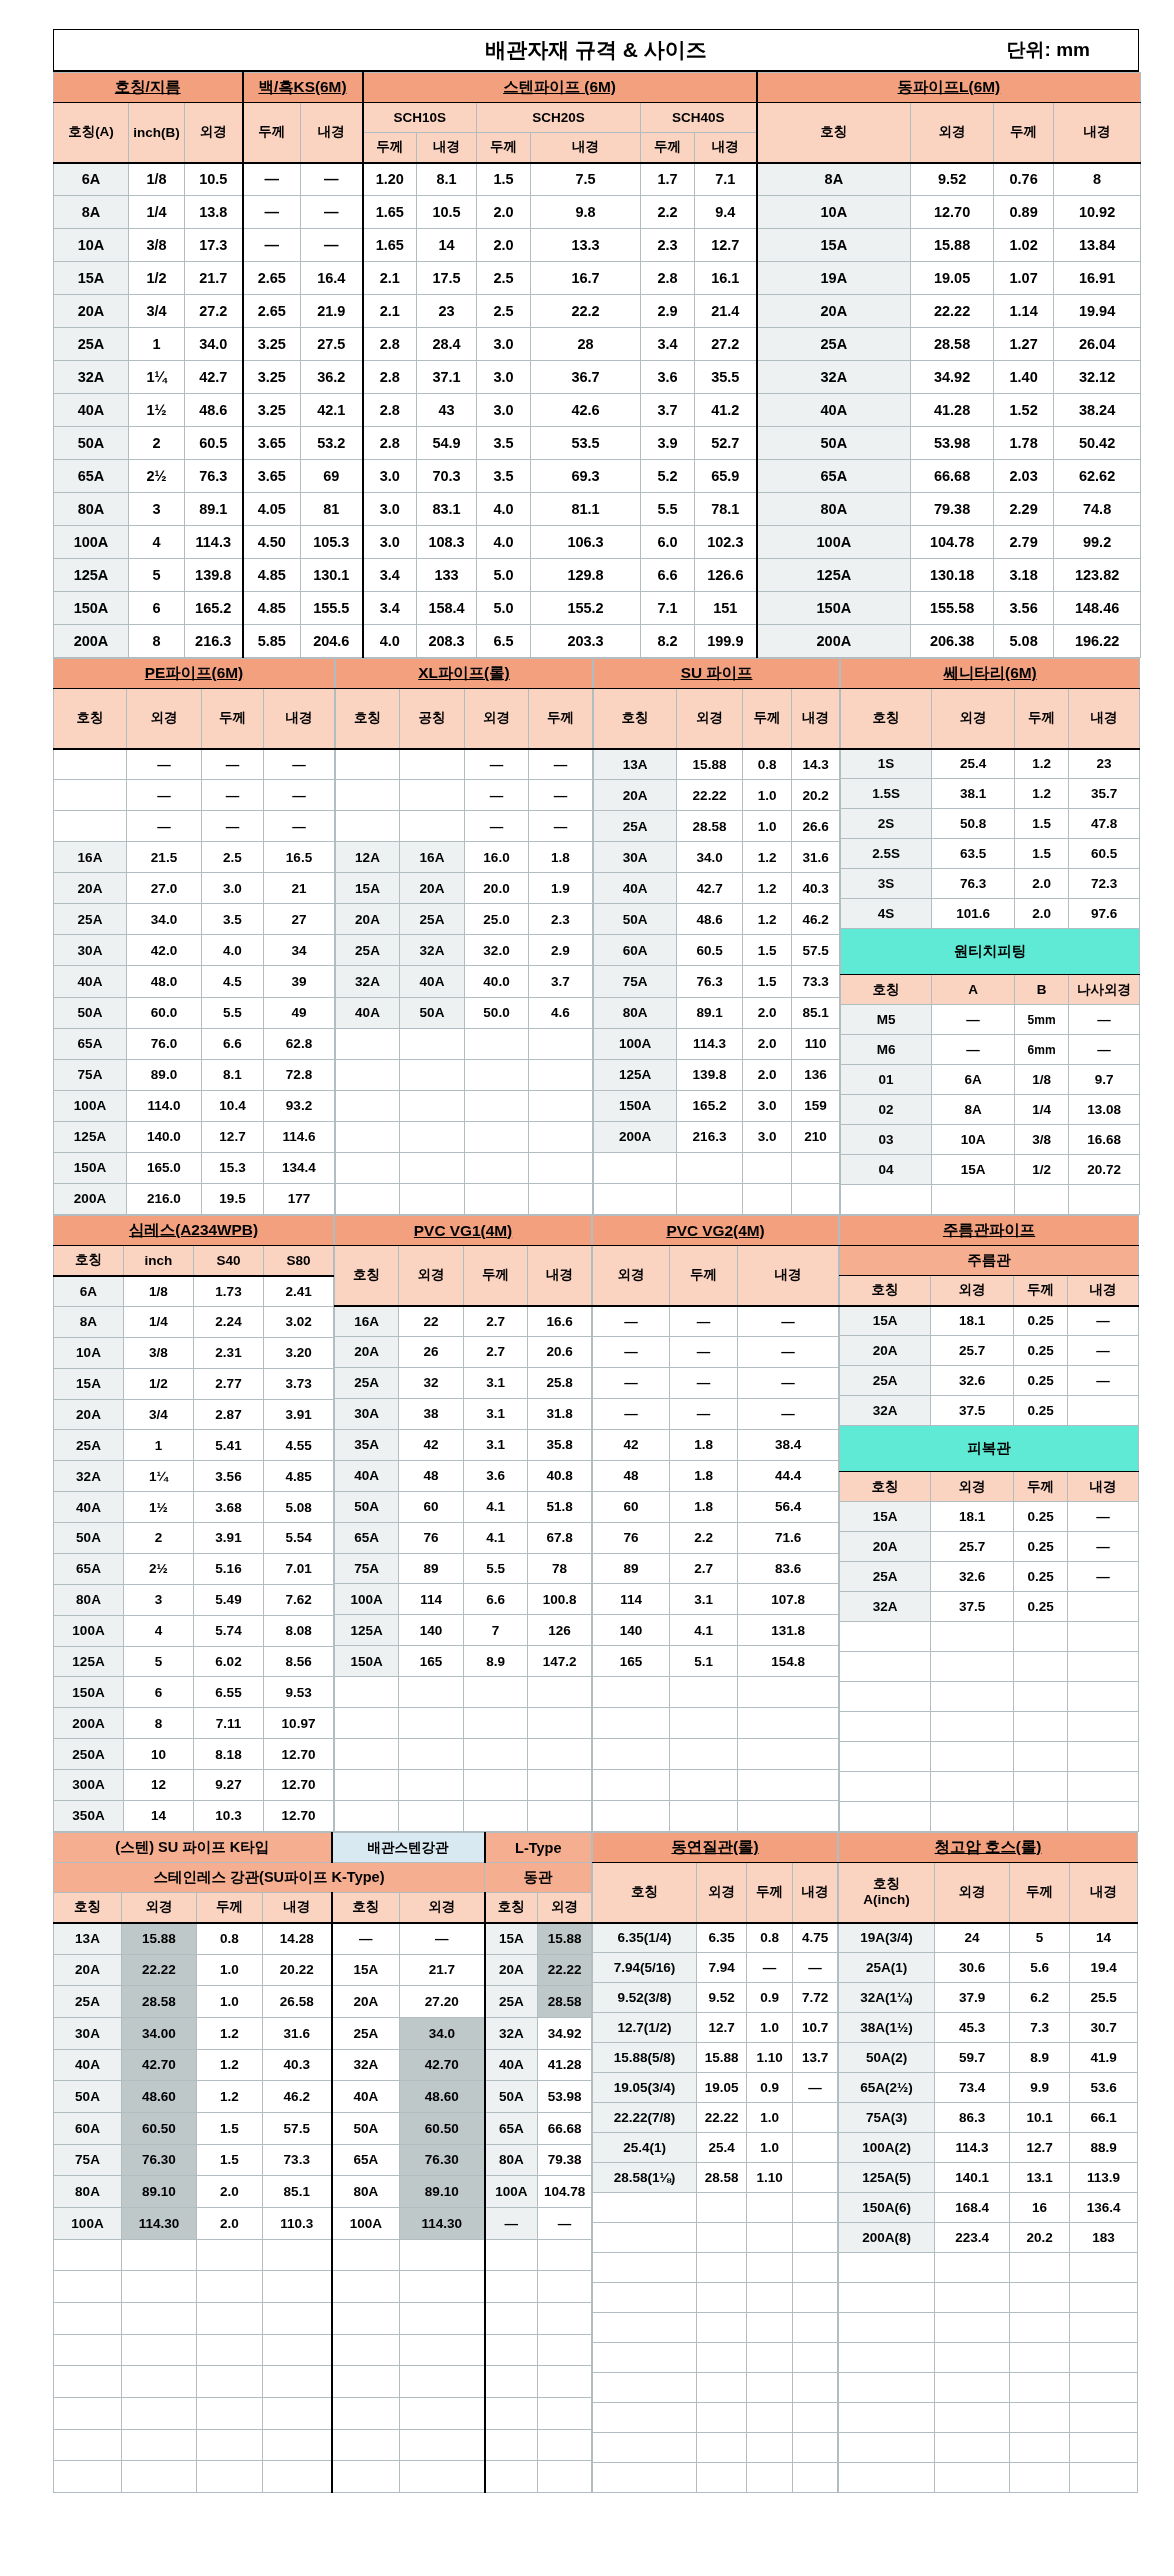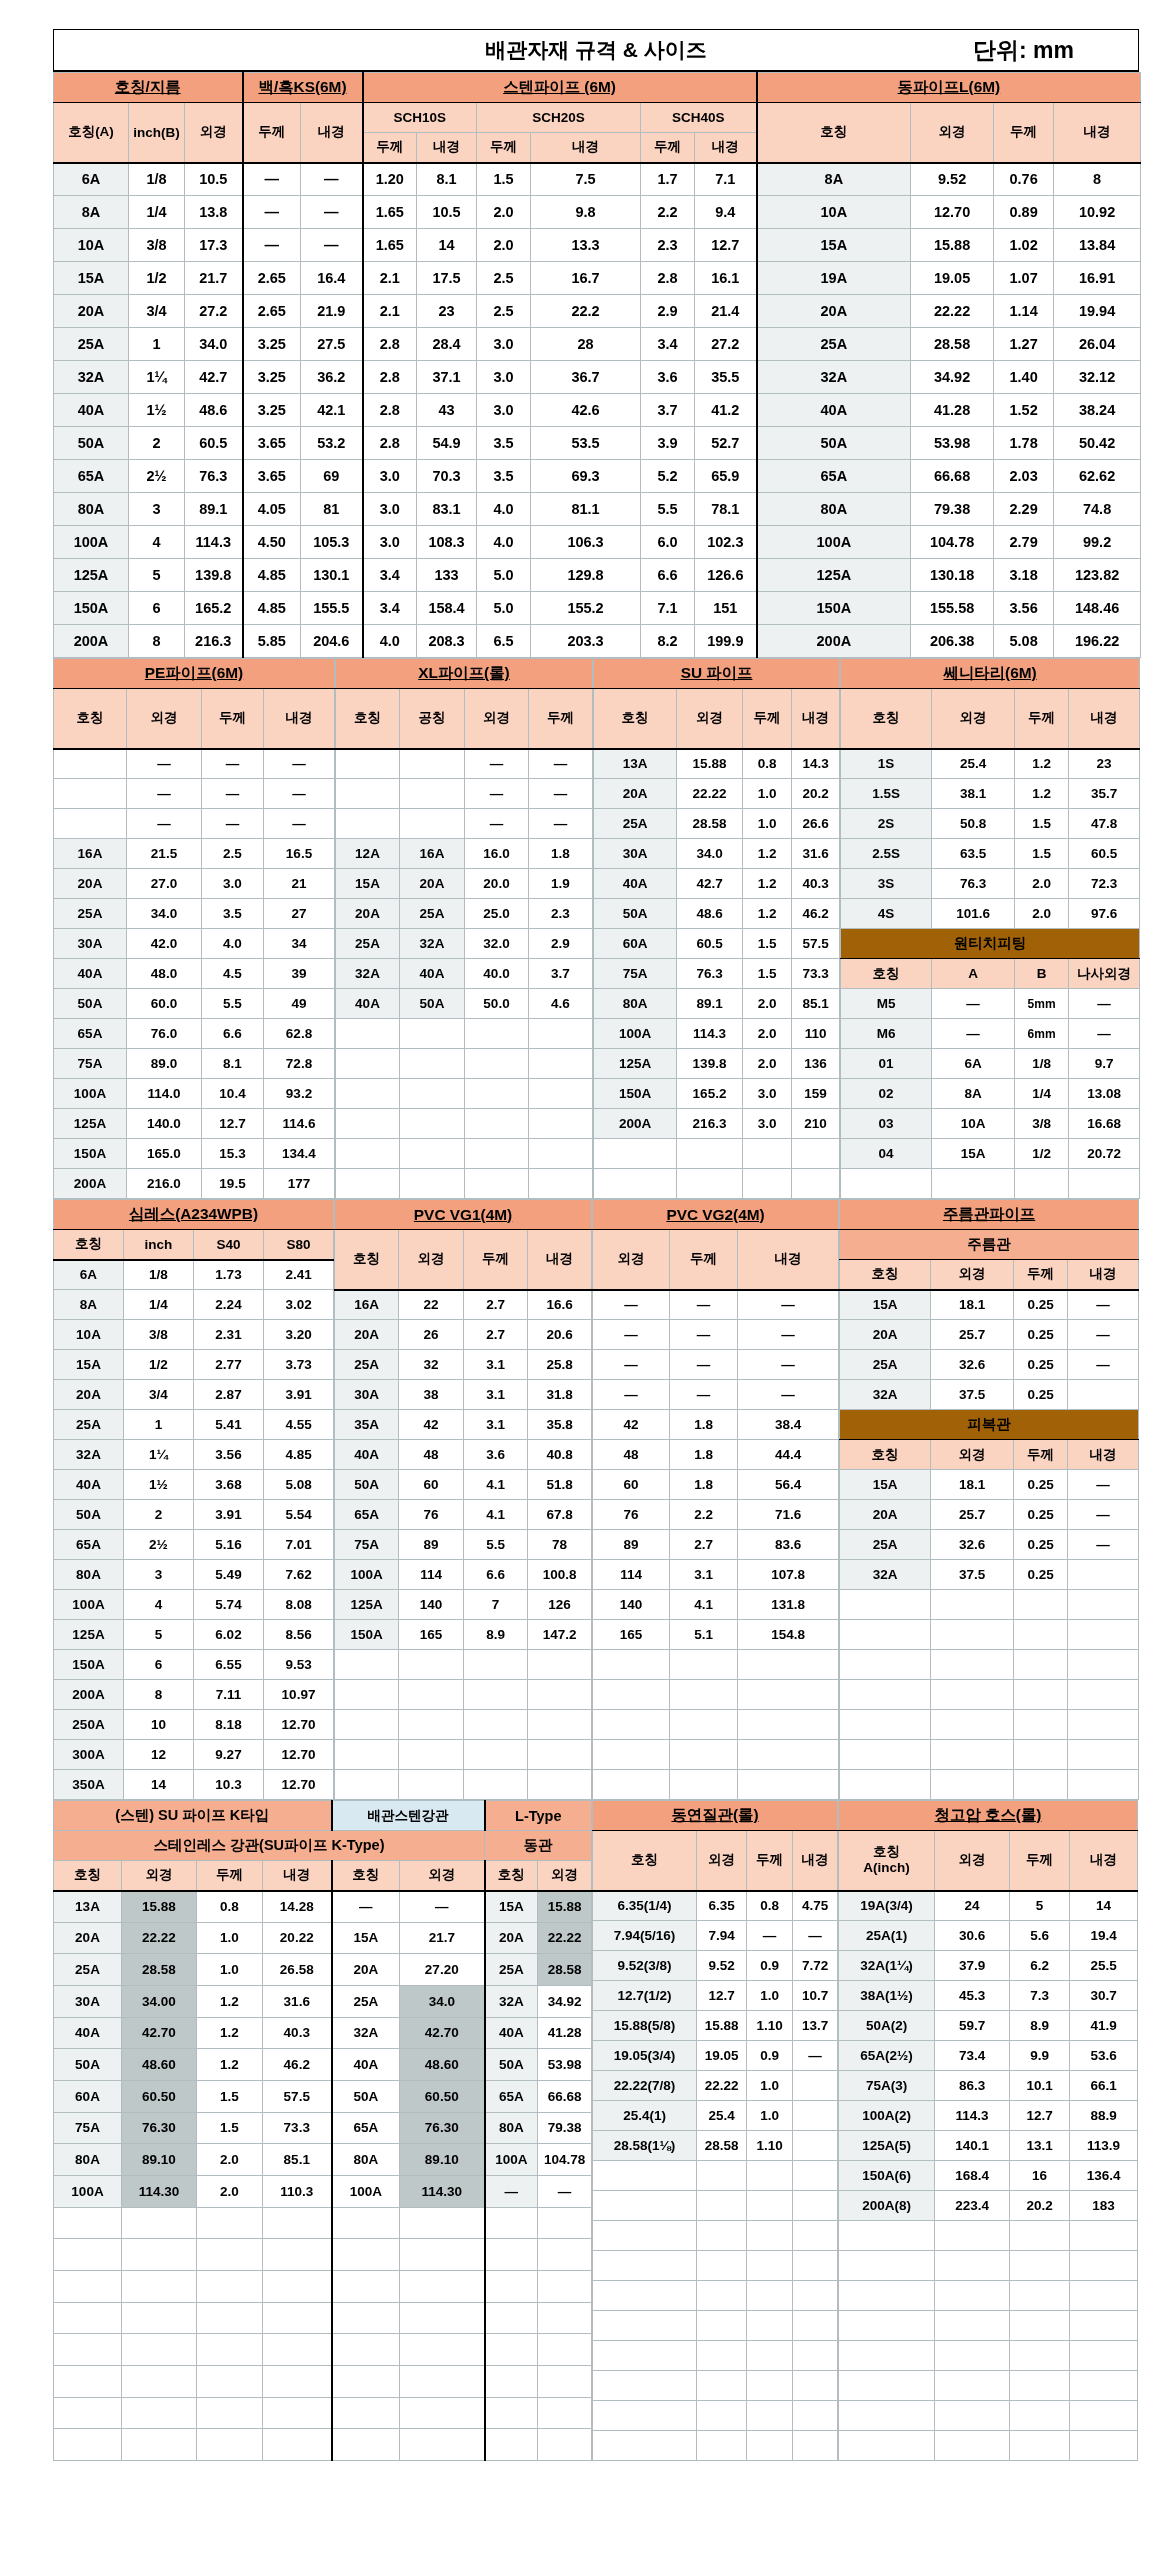--- a/index.html
+++ b/index.html
@@ -1,25 +1,25 @@
 <!DOCTYPE html>
 <html><head>
 <meta charset="utf-8">
 <style>
   html,body{margin:0;padding:0;background:#ffffff;}
   body{width:1175px;height:2576px;font-family:"Liberation Sans",sans-serif;font-weight:700;color:#000;position:relative;}
   .sheet{position:absolute;left:53px;top:29px;width:1086px;}
   .titlebar{border:1.9px solid #000;border-bottom:2.9px solid #000;height:40px;position:relative;background:#fff;}
   .titlebar .ttl{position:absolute;left:0;right:0;top:0;height:40px;line-height:40px;text-align:center;font-size:21px;}
-  .titlebar .unit{position:absolute;right:64px;top:0;height:40px;line-height:40px;font-size:23px;}
+  .titlebar .unit{position:absolute;right:48px;top:0;height:40px;line-height:40px;font-size:19px;}
   .band{display:flex;align-items:stretch;}
   table{border-collapse:collapse;table-layout:fixed;border:1.9px solid #000;}
   th,td{border:1.9px solid #b1bdc0;text-align:center;vertical-align:middle;padding:0 1.9px;overflow:hidden;white-space:nowrap;box-sizing:border-box;}
   th.sec{background:#F2A07E;height:30px;font-size:15.4px;border-bottom:1.9px solid #000;text-decoration:underline;}
-  th.sec2{background:#a16207;height:30px;font-size:14.5px;border-top:1.9px solid #000;border-bottom:1.9px solid #000;text-align:center;}
+  th.sec2{background:#5eead4;height:46px;font-size:14.5px;border-top:1.9px solid #000;border-bottom:1.9px solid #000;text-align:center;}
   th.sub{background:#F6AE90;height:30px;font-size:14.5px;}
   th.subblue{background:#D9E9F1;height:30px;font-size:13.5px;}
   th.colh{background:#FBD3C1;height:30px;font-size:13.5px;}
   th.tall{height:60px;}
   td{height:30px;font-size:13.5px;background:#fff;}
   .b1 td{height:33px;font-size:14.5px;}
   td.lbl{background:#EDF1F2;}
   td.shade{background:#BEC8C9;}
   td.sm{font-size:12px;}
   .bL{border-left:2.9px solid #000 !important;}

